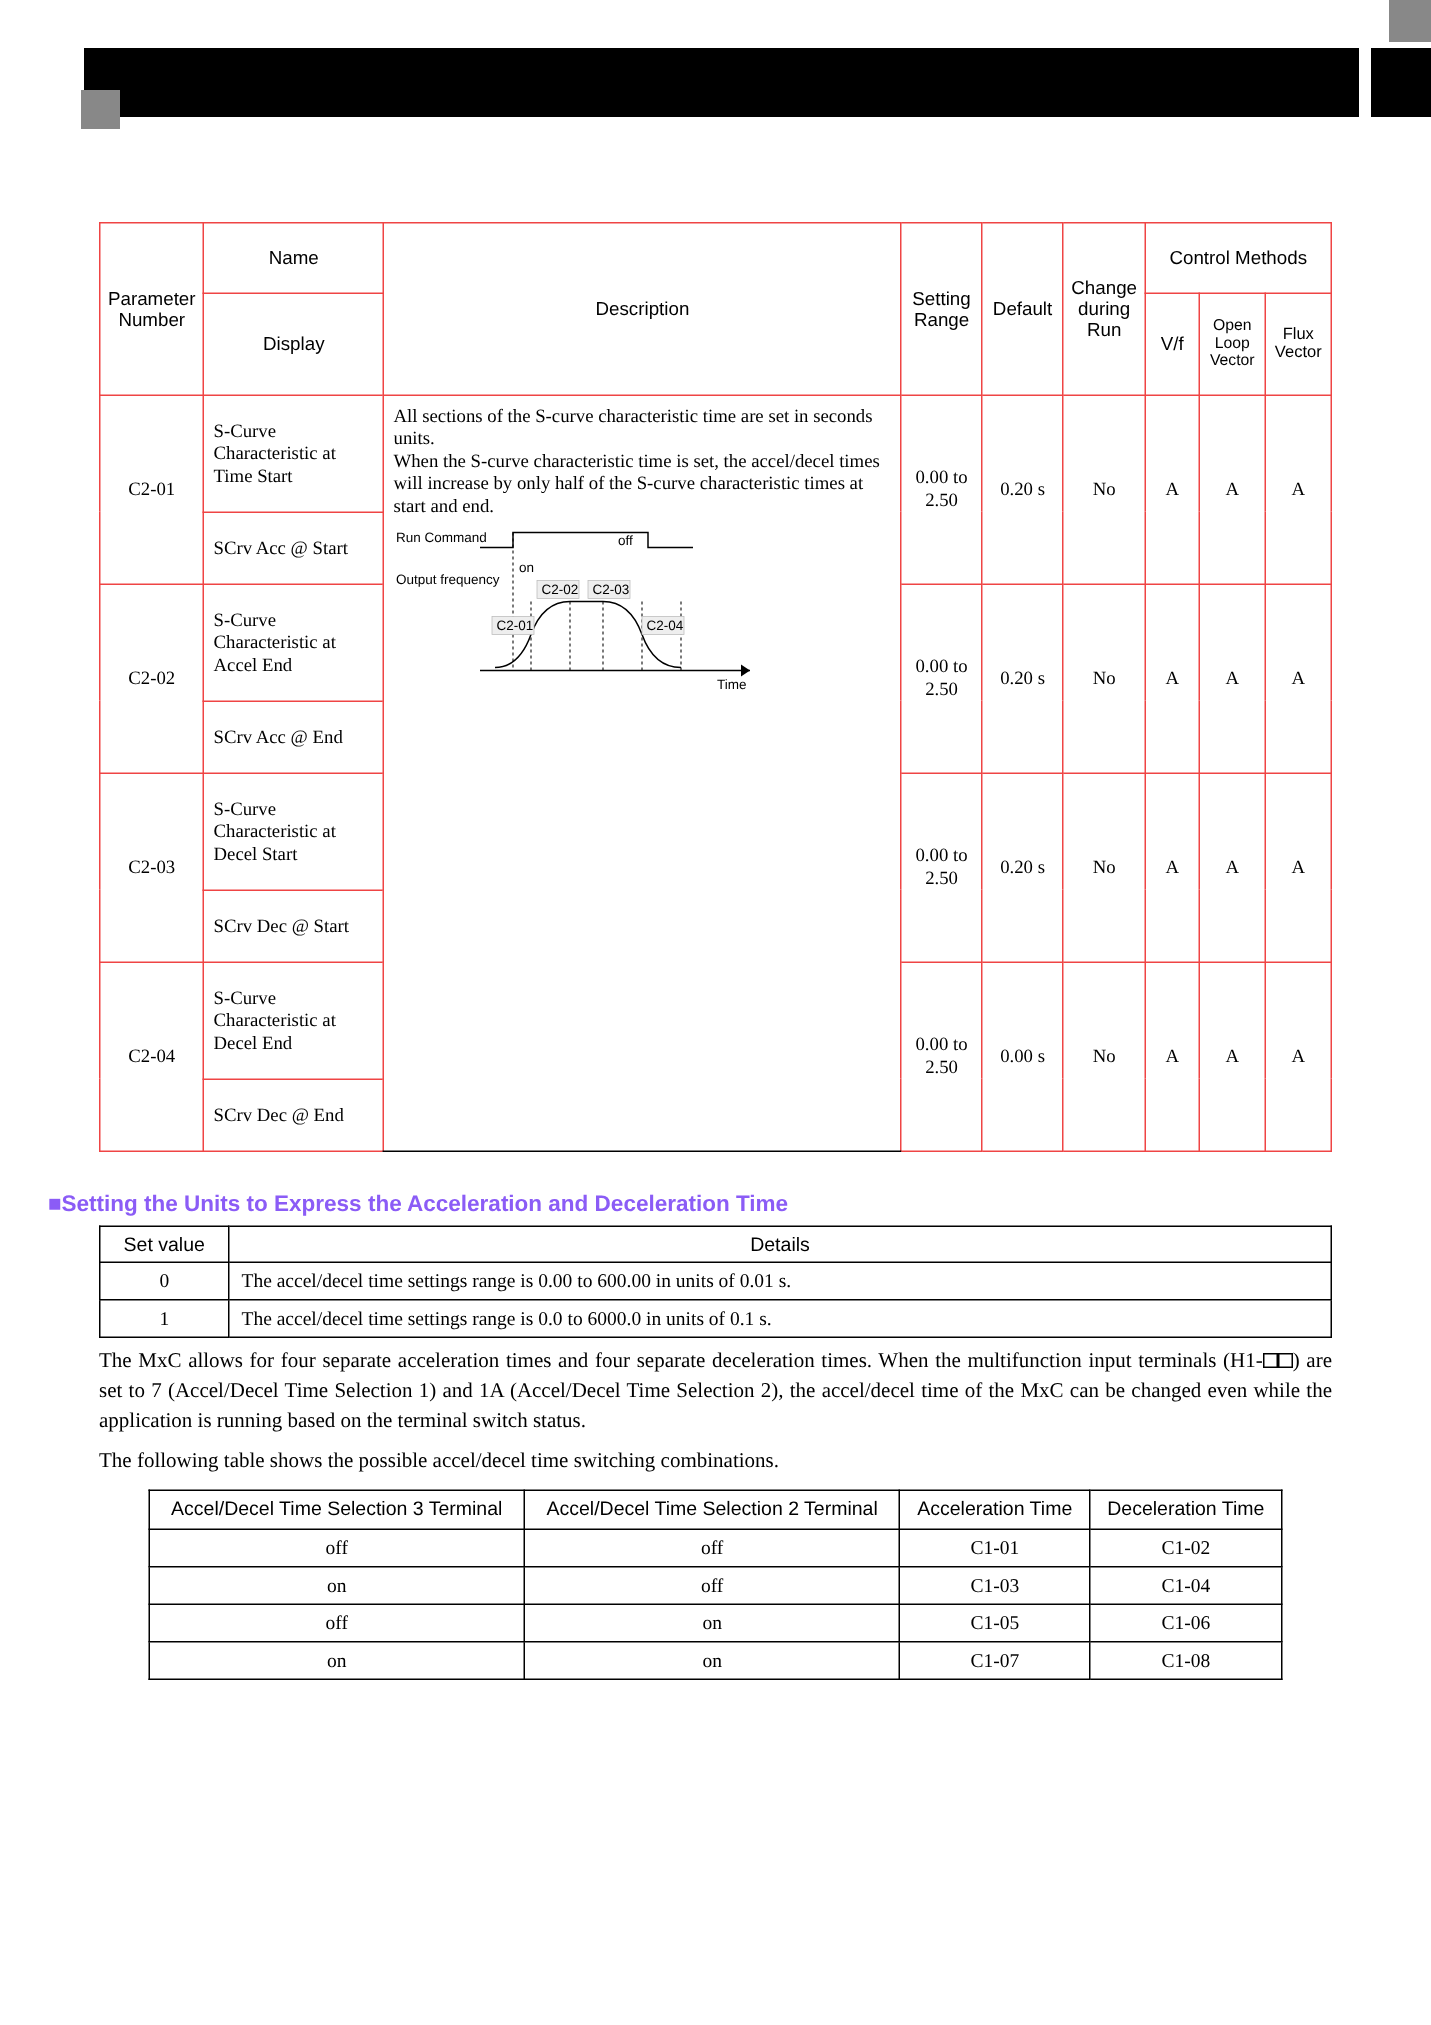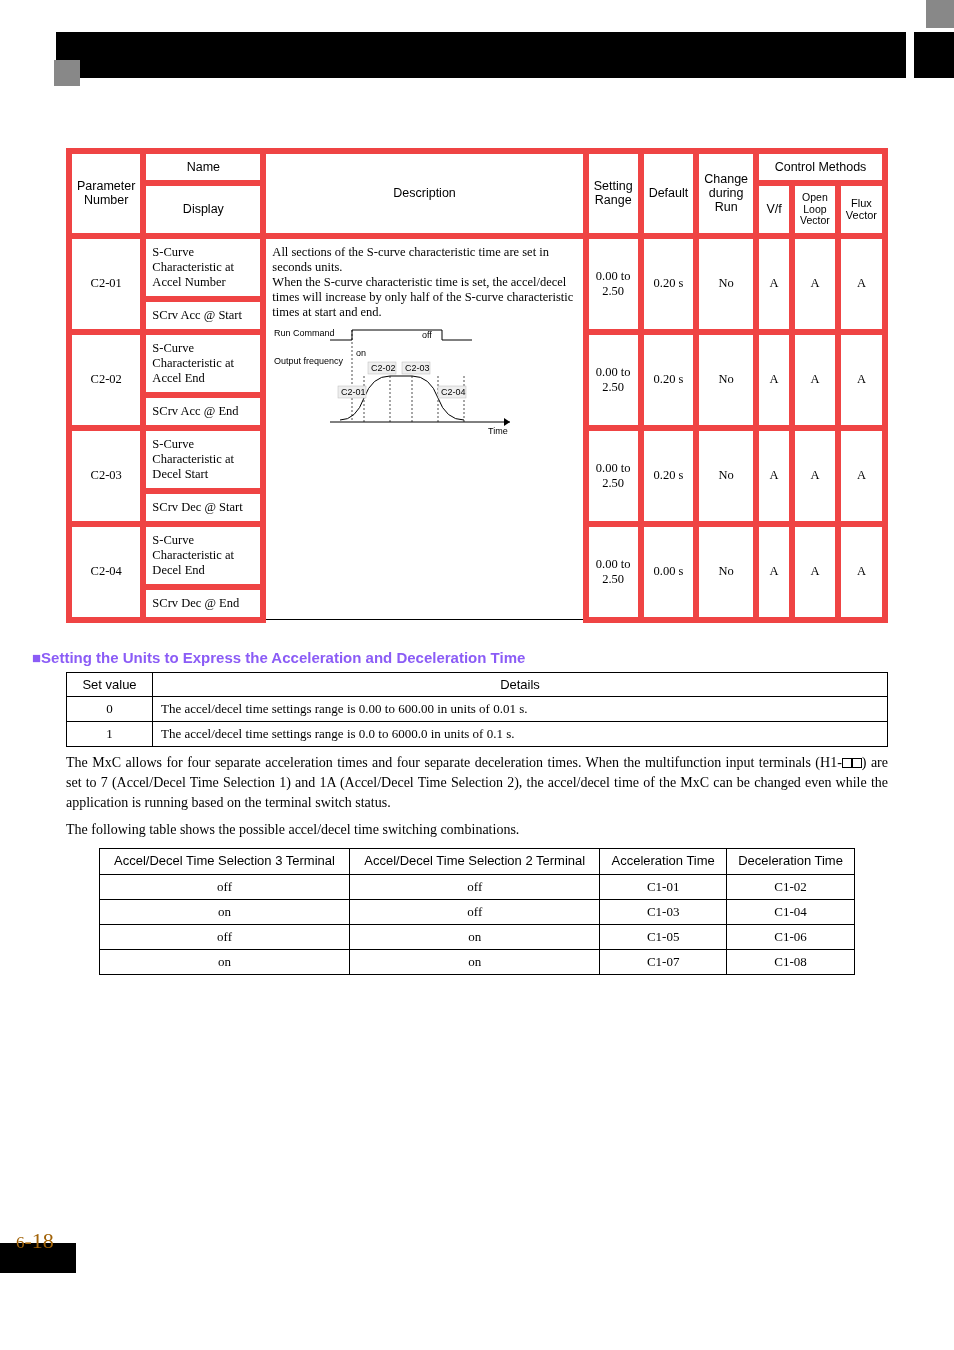--- a/index.html
+++ b/index.html
@@ -45,22 +45,22 @@
   }
   .content {
     padding: 70px 66px 40px 66px;
   }
   table.param {
     border-collapse: collapse;
     width: 100%;
     font-size: 12.5px;
   }
   table.param th, table.param td {
-    border: 6px solid #ef4444;
-    padding: 6px 5px;
+    border: 1px solid #ef4444;
+    padding: 16px 5px;
     text-align: center;
     vertical-align: middle;
   }
   table.param th { font-weight: normal; font-family: Arial, Helvetica, sans-serif; }
   table.param .name-cell { text-align: left; padding-left: 6px; font-family: "Times New Roman", serif; }
   table.param .desc-cell { text-align: left; padding: 6px; border-top: 1px solid #000; border-bottom: 1px solid #000; vertical-align: top; position: relative; }
   .diagram-box {
     font-family: Arial, Helvetica, sans-serif;
     font-size: 9px;
     margin-top: 6px;
@@ -174,21 +174,21 @@
         <th>Display</th>
         <th>V/f</th>
         <th style="font-size:10.5px;line-height:1.1">Open Loop Vector</th>
         <th style="font-size:11px;line-height:1.1">Flux Vector</th>
       </tr>
     </thead>
     <tbody>
 
       <tr>
         <td rowspan="2">C2-01</td>
-        <td class="name-cell">S-Curve Characteristic at Accel Number</td>
+        <td class="name-cell">S-Curve Characteristic at Time Start</td>
         <td rowspan="8" class="desc-cell">
           <div>All sections of the S-curve characteristic time are set in seconds units.</div>
           <div>When the S-curve characteristic time is set, the accel/decel times will increase by only half of the S-curve characteristic times at start and end.</div>
           <div class="diagram-box">
             <svg width="252" height="118" viewBox="0 0 252 118">
               <text x="2" y="10">Run Command</text>
               <path d="M58 14 H80 V4 H170 V14 H200" fill="none" stroke="#000"></path>
               <text x="150" y="12">off</text>
               <text x="2" y="38"><tspan>Output frequency</tspan></text>
               <text x="84" y="30">on</text>

